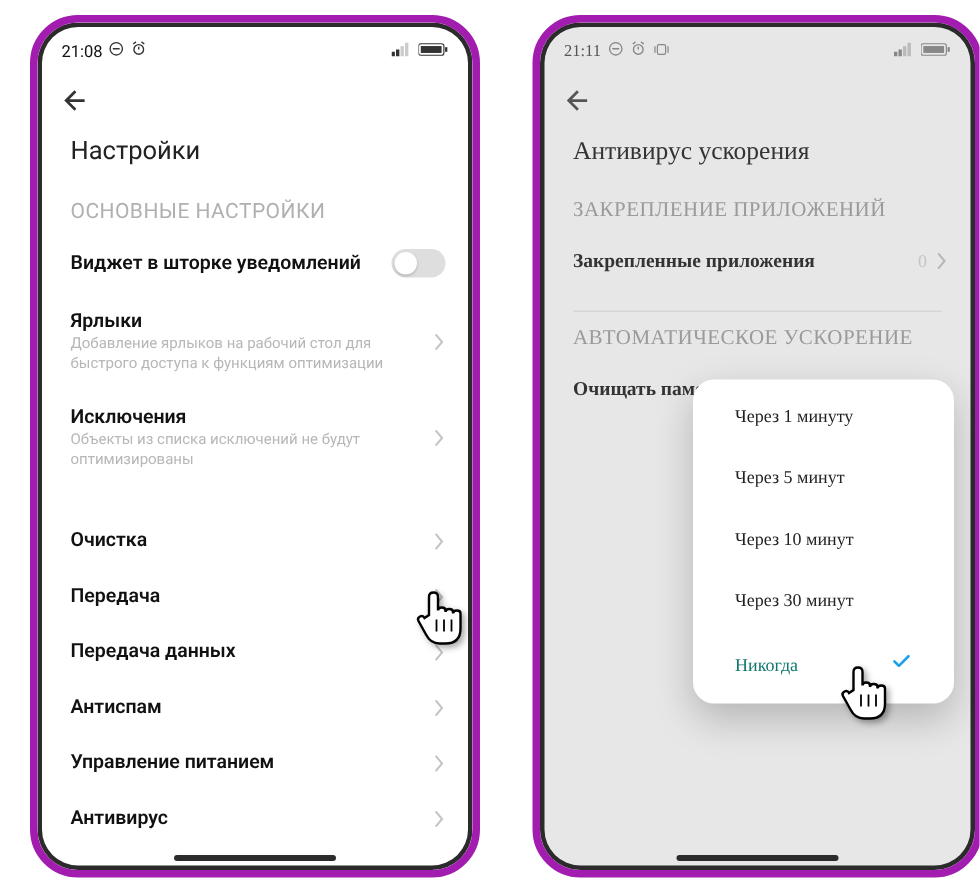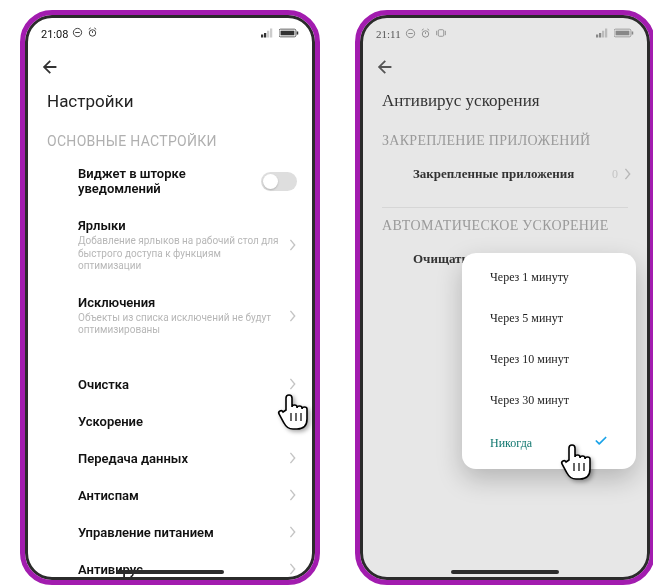--- a/index.html
+++ b/index.html
@@ -64,21 +64,21 @@
   }
   #phone2 .section-header { color:#9a9a9a; }
 
   .row {
     display: flex;
     align-items: center;
     justify-content: space-between;
     padding: 11px 18px 11px 22px;
     position: relative;
   }
-  .row-main { flex:1; min-width:0;margin-left:31px; }
+  .row-main { flex:1; min-width:0; }
   .row-title {
     font-size: 13px;
     color:#111;
     font-weight: 600;
   }
   #phone2 .row-title { color:#333; }
   .row-sub {
     font-size: 10px;
     color:#b7b7b7;
     line-height: 1.25;
@@ -251,21 +251,21 @@
         <div class="row-title">Очистка</div>
       </div>
     <span class="chev">
         <svg viewBox="0 0 8 14">
           <path d="M1 1l5 6-5 6" fill="none" stroke="#c4c4c4" stroke-width="1.6"></path>
         </svg>
       </span>
   </div>
   <div class="row">
     <div class="row-main">
-        <div class="row-title">Ускорение</div>
+        <div class="row-title">Передача</div>
       </div>
     <span class="chev">
         <svg viewBox="0 0 8 14">
           <path d="M1 1l5 6-5 6" fill="none" stroke="#c4c4c4" stroke-width="1.6"></path>
         </svg>
       </span>
   </div>
   <div class="row">
     <div class="row-main">
         <div class="row-title">Передача данных</div>

